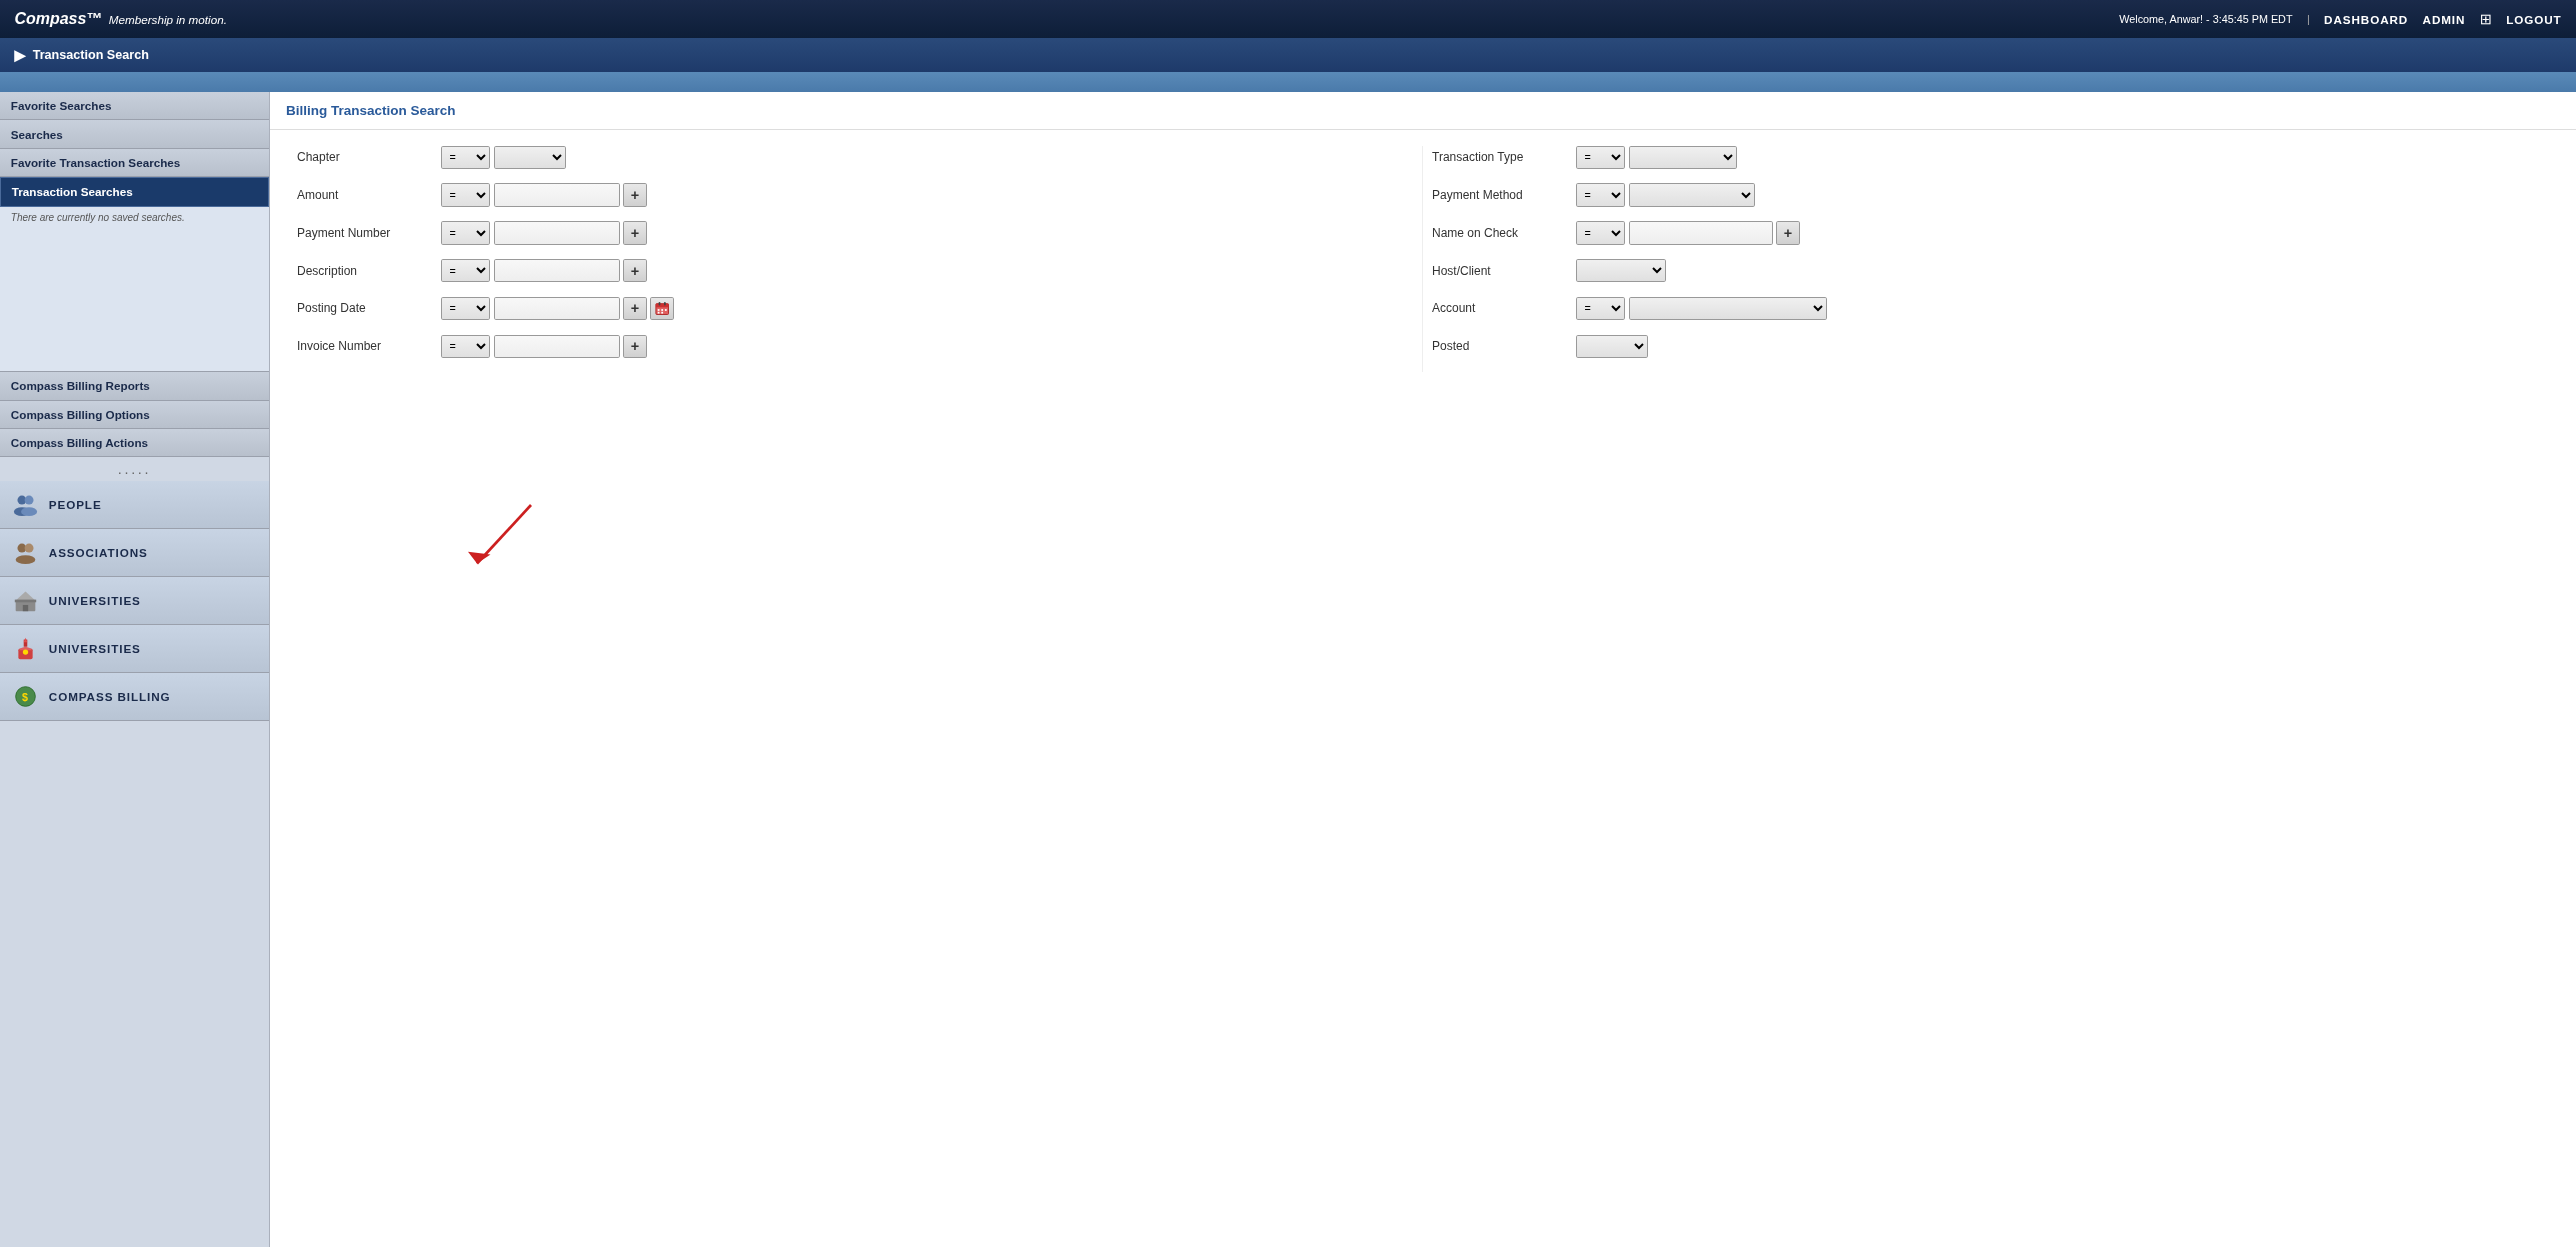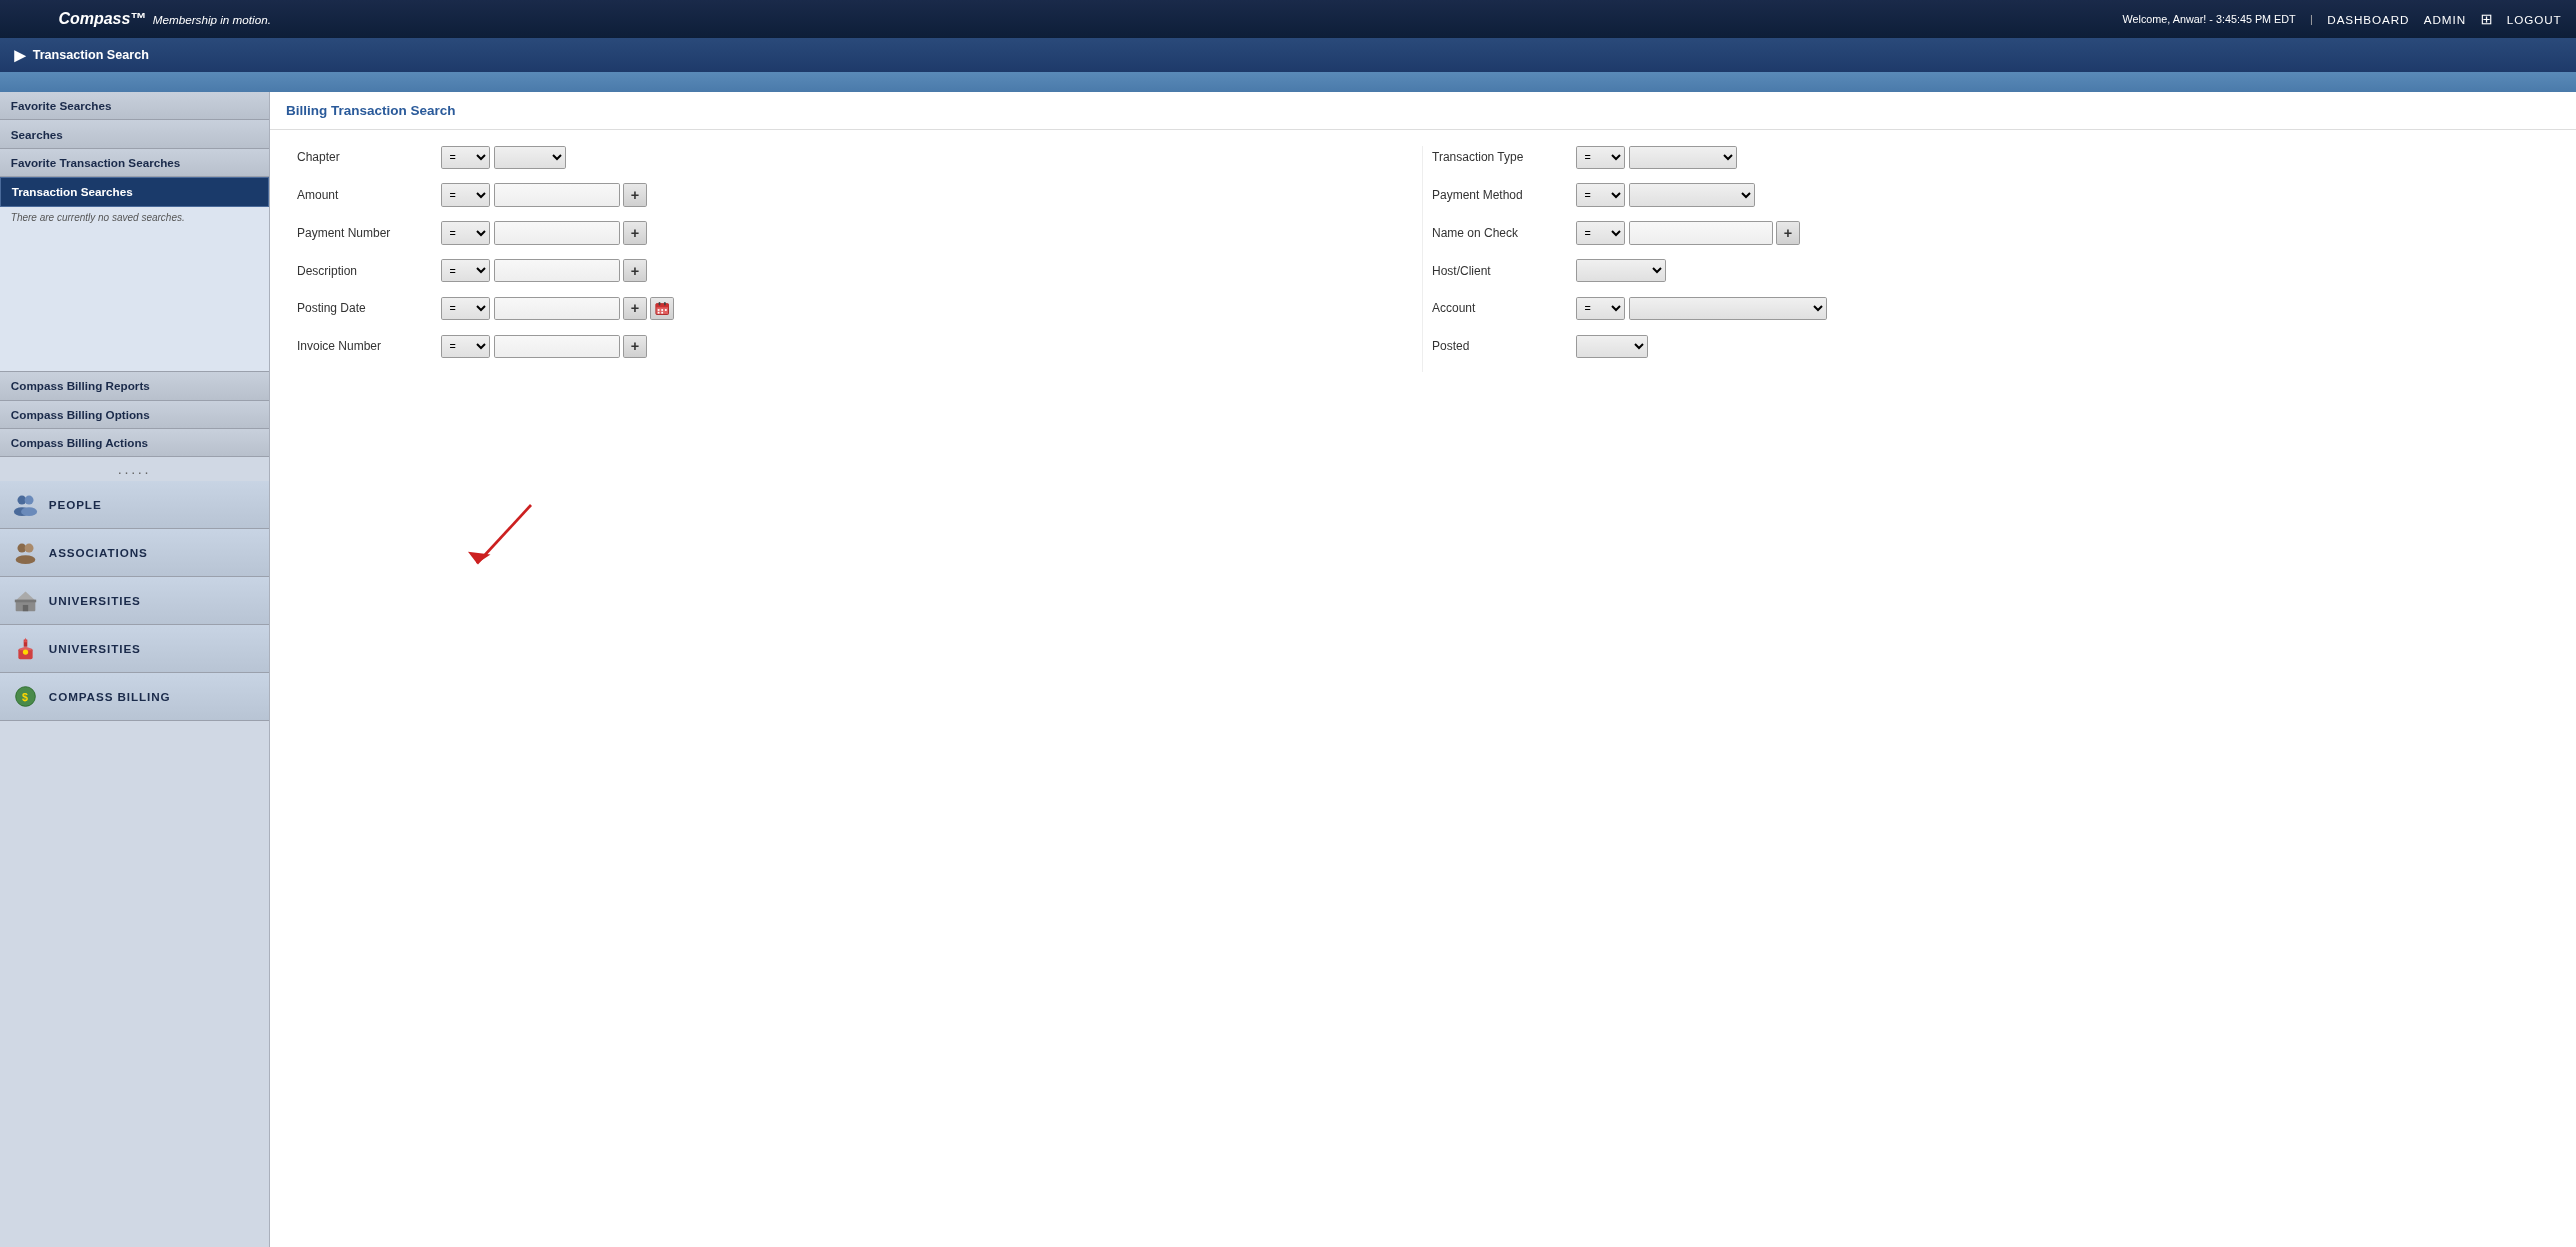--- a/index.html
+++ b/index.html
@@ -13,39 +13,38 @@
       align-items: center;
       justify-content: space-between;
       padding: 0 14.4px;
       color: white;
     }
     #top-nav .logo {
       font-size: 16px;
       font-weight: bold;
       color: white;
       letter-spacing: 0.9px;
-      margin-left: 44px;
     }
     #top-nav .logo span {
       font-style: italic;
       font-size: 11.7px;
       font-weight: normal;
       letter-spacing: 0;
     }
     #top-nav .nav-right {
       display: flex;
       align-items: center;
       gap: 14.4px;
       font-size: 10.8px;
       margin-left: 14px;
     }
     #top-nav .nav-right a {
       color: white;
       text-decoration: none;
-      font-weight: normal;
+      font-weight: bold;
       letter-spacing: 0.9px;
       font-size: 11.7px;
     }
     #top-nav .nav-right .separator { color: #aaa; }
 
     
     #breadcrumb-bar {
       background: linear-gradient(180deg, #2a4a7a 0%, #1e3a6a 100%);
       height: 34px;
       display: flex;

